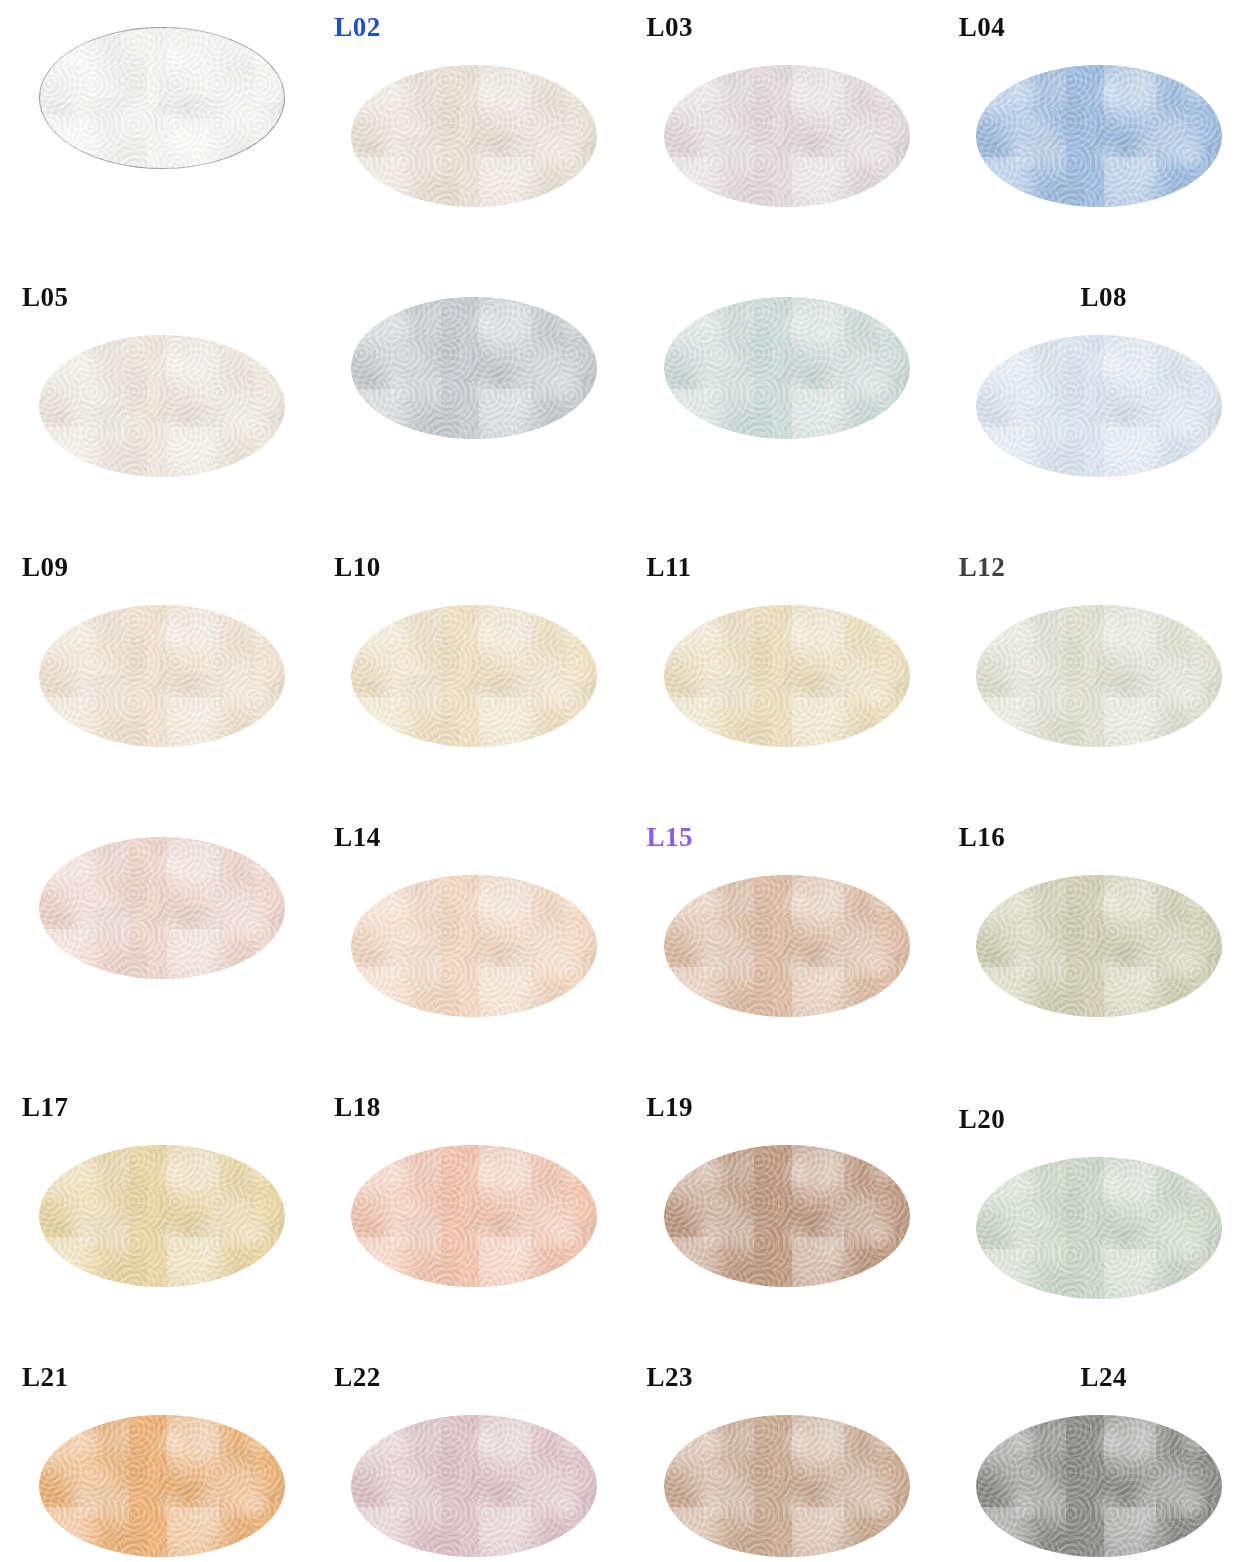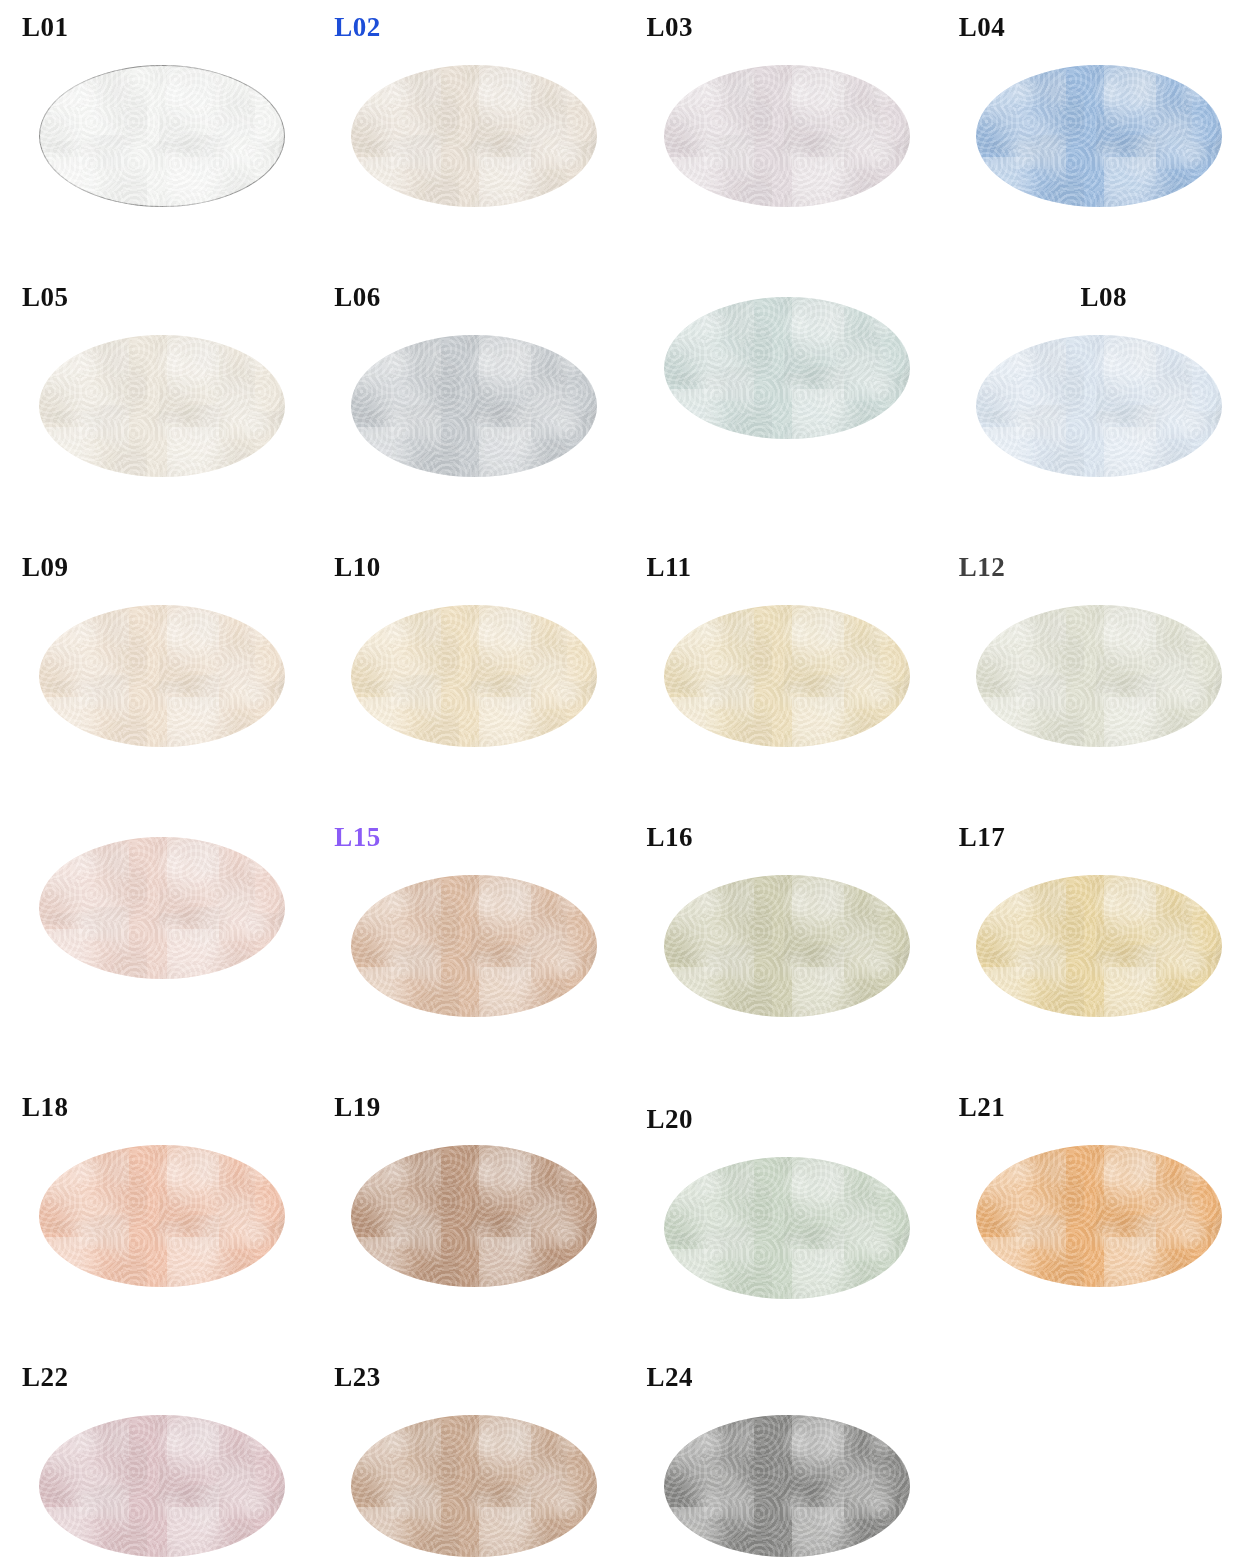--- a/index.html
+++ b/index.html
@@ -96,21 +96,20 @@
 
   .swatch-oval.has-outline {
     box-shadow: inset 0 0 0 1px rgba(120,120,120,0.75);
   }
 </style>
 </head>
 <body>
 
 <div id="swatch-grid" style="background: rgb(255, 255, 255);">
     <div class="swatch-cell">
-      <div class="swatch-label" style="color: rgb(17, 17, 17);">L01</div>
       <div class="swatch-oval-wrap">
         <div class="swatch-oval has-outline" style="background-color: rgb(247, 248, 246);"></div>
       </div>
     </div>
     <div class="swatch-cell">
       <div class="swatch-label" style="color: #1d4ed8;">L02</div>
       <div class="swatch-oval-wrap">
         <div class="swatch-oval" style="background-color: rgb(236, 227, 215);"></div>
       </div>
     </div>
@@ -126,21 +125,20 @@
         <div class="swatch-oval" style="background-color: rgb(157, 189, 226);"></div>
       </div>
     </div>
     <div class="swatch-cell">
       <div class="swatch-label" style="color: rgb(17, 17, 17);">L05</div>
       <div class="swatch-oval-wrap">
         <div class="swatch-oval" style="background-color: rgb(240, 234, 222);"></div>
       </div>
     </div>
     <div class="swatch-cell">
-      <div class="swatch-label" style="color: rgb(17, 17, 17);">L06</div>
       <div class="swatch-oval-wrap">
         <div class="swatch-oval" style="background-color: rgb(200, 205, 209);"></div>
       </div>
     </div>
     <div class="swatch-cell">
       <div class="swatch-oval-wrap">
         <div class="swatch-oval" style="background-color: rgb(207, 222, 219);"></div>
       </div>
     </div>
     <div class="swatch-cell">
@@ -172,20 +170,26 @@
       <div class="swatch-oval-wrap">
         <div class="swatch-oval" style="background-color: rgb(226, 227, 211);"></div>
       </div>
     </div>
     <div class="swatch-cell">
       <div class="swatch-oval-wrap">
         <div class="swatch-oval" style="background-color: rgb(241, 215, 206);"></div>
       </div>
     </div>
     <div class="swatch-cell">
+      <div class="swatch-label" style="color: rgb(17, 17, 17);">L14</div>
+      <div class="swatch-oval-wrap">
+        <div class="swatch-oval" style="background-color: rgb(245, 217, 194);"></div>
+      </div>
+    </div>
+    <div class="swatch-cell">
       <div class="swatch-label" style="color: #8b5cf6;">L15</div>
       <div class="swatch-oval-wrap">
         <div class="swatch-oval" style="background-color: rgb(223, 189, 164);"></div>
       </div>
     </div>
     <div class="swatch-cell">
       <div class="swatch-label" style="color: rgb(17, 17, 17);">L16</div>
       <div class="swatch-oval-wrap">
         <div class="swatch-oval" style="background-color: rgb(210, 209, 180);"></div>
       </div>
@@ -226,18 +230,18 @@
         <div class="swatch-oval" style="background-color: rgb(224, 196, 200);"></div>
       </div>
     </div>
     <div class="swatch-cell">
       <div class="swatch-label" style="color: rgb(17, 17, 17);">L23</div>
       <div class="swatch-oval-wrap">
         <div class="swatch-oval" style="background-color: rgb(204, 171, 146);"></div>
       </div>
     </div>
     <div class="swatch-cell">
-      <div class="swatch-label" style="color: rgb(17, 17, 17);">L24</div>
+      <div class="swatch-label" style="color: rgb(17, 17, 17); text-align: center;">L24</div>
       <div class="swatch-oval-wrap">
         <div class="swatch-oval" style="background-color: rgb(138, 138, 136);"></div>
       </div>
     </div>
   </div>
 
 </body></html>

